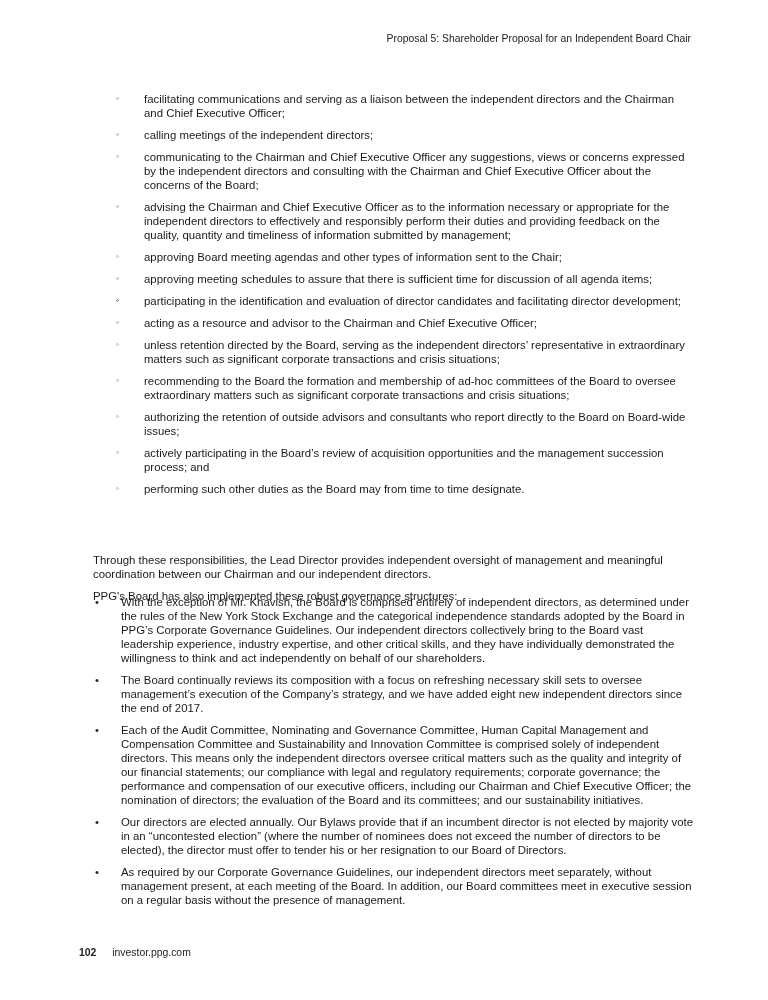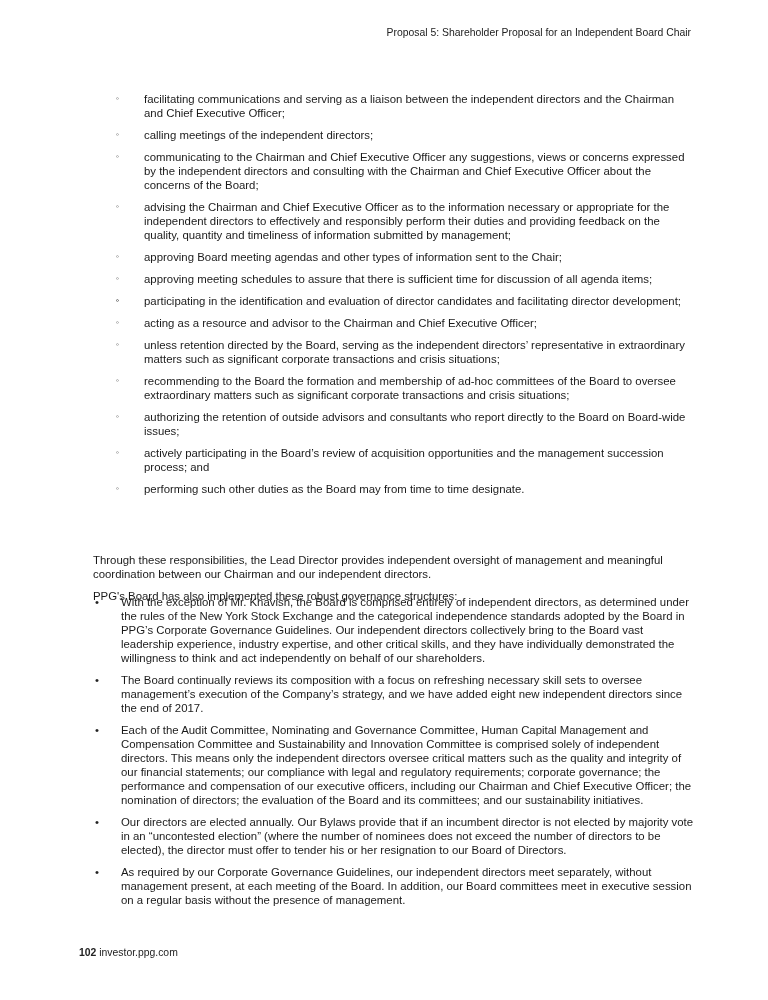--- a/index.html
+++ b/index.html
@@ -2,21 +2,21 @@
 <html><head>
   <meta charset="utf-8">
   <style>
     html, body { margin: 0; padding: 0; background: #ffffff; }
     body {
       width: 768px; height: 1000px; position: relative; overflow: hidden;
       font-family: "Liberation Sans", sans-serif; color: #1a1a1a;
       font-size: 11.4px; line-height: 14px;
     }
     .header {
-      position: absolute; top: 26px; right: 77px;
+      position: absolute; top: 32px; right: 77px;
       font-size: 10.4px; color: #222; padding-left: 26px;
     }
     .sub-list {
       position: absolute; top: 92px; left: 116px; width: 580px;
       margin: 0; padding: 0; list-style: none;
     }
     .sub-list li {
       position: relative; padding-left: 28px; margin-bottom: 8px;
     }
     .sub-list li .bullet {
@@ -33,21 +33,21 @@
     }
     .main-list li {
       position: relative; padding-left: 26px; margin-bottom: 8px;
     }
     .main-list li .bullet {
       position: absolute; left: 0; top: 0; color: #222;
     }
     .footer {
       position: absolute; top: 946px; left: 79px; font-size: 10.4px; color: #222;
     }
-    .footer .page-num { font-weight: bold; margin-right: 0; }
+    .footer .page-num { font-weight: bold; margin-right: 13px; }
   </style>
 </head>
 <body>
 
 <div class="header">Proposal 5: Shareholder Proposal for an Independent Board Chair</div>
 
 <ul class="sub-list">
   <li><span class="bullet">◦</span><span>facilitating communications and serving as a liaison between the independent directors and the Chairman and Chief Executive Officer;</span></li>
   <li><span class="bullet">◦</span><span>calling meetings of the independent directors;</span></li>
   <li><span class="bullet">◦</span><span>communicating to the Chairman and Chief Executive Officer any suggestions, views or concerns expressed by the independent directors and consulting with the Chairman and Chief Executive Officer about the concerns of the Board;</span></li>

